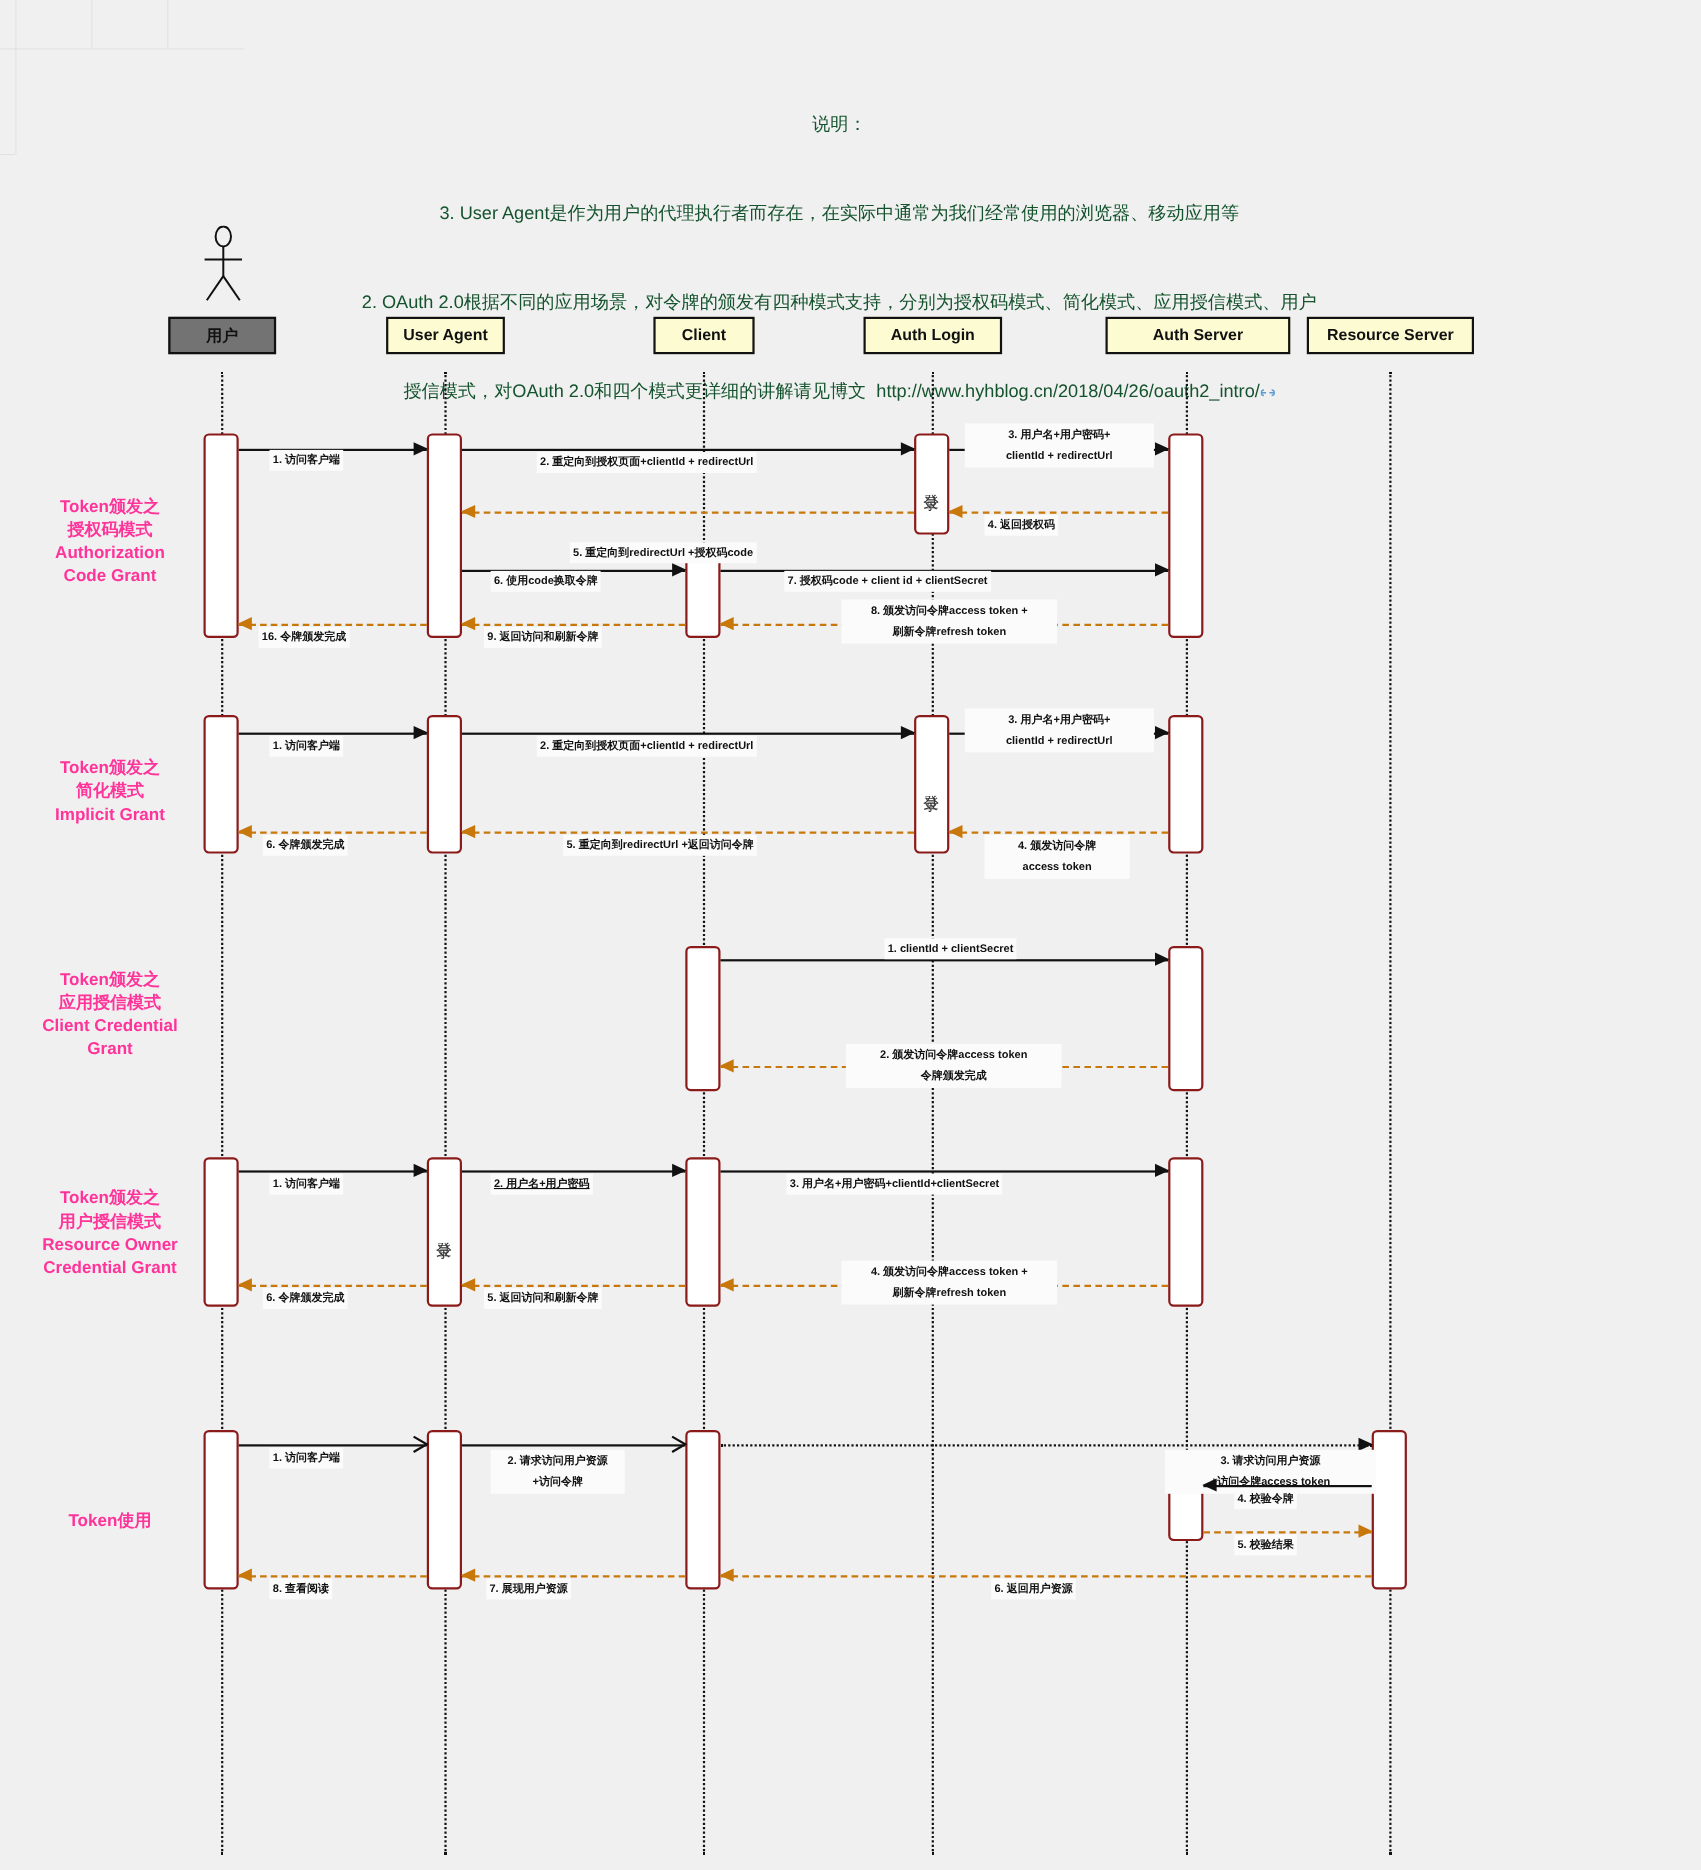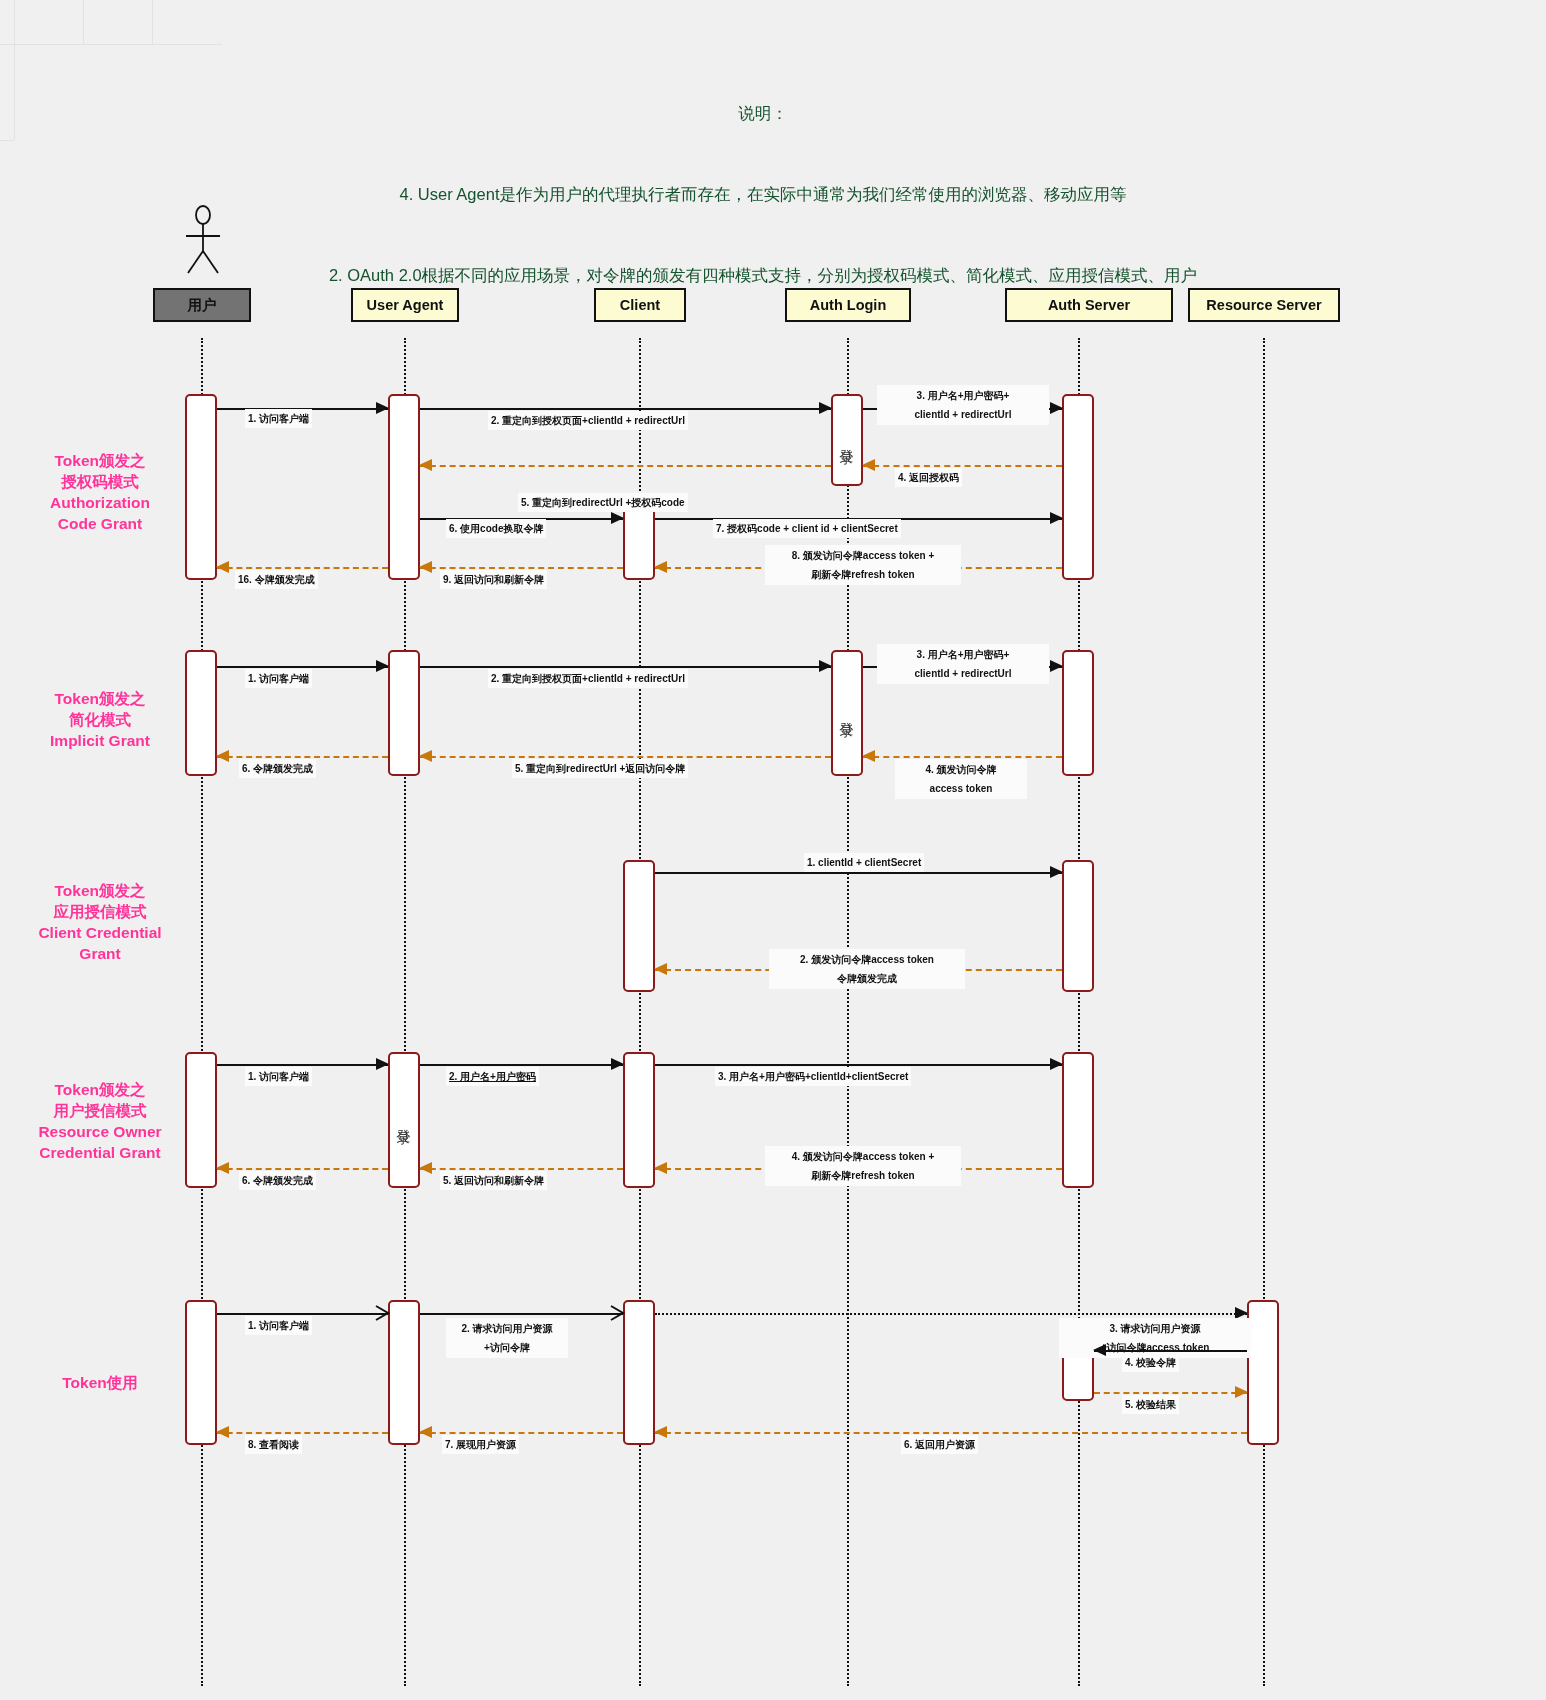--- a/index.html
+++ b/index.html
@@ -106,22 +106,25 @@
 <body>
 
 <div class="grid-v" style="left:14px;height:140px;"></div>
 <div class="grid-v" style="left:83px;height:44px;"></div>
 <div class="grid-v" style="left:152px;height:44px;"></div>
 <div class="grid-h" style="top:44px;width:222px;"></div>
 <div class="grid-h" style="top:140px;width:14px;"></div>
 
 <div class="note">
   <span class="line">说明：</span>
-  <span class="line">4. User Agent是作为用户的代理执行者而存在，在实际中通常为我们经常使用的浏览器、移动应用等</span>
+  <span class="line">3. User Agent是作为用户的代理执行者而存在，在实际中通常为我们经常使用的浏览器、移动应用等</span>
   <span class="line">2. OAuth 2.0根据不同的应用场景，对令牌的颁发有四种模式支持，分别为授权码模式、简化模式、应用授信模式、用户</span>
+  <span class="line"><span>授信模式，对OAuth 2.0和四个模式更详细的讲解请见博文  http://www.hyhblog.cn/2018/04/26/oauth2_intro/</span><span class="link-icon"><svg width="13" height="10" viewBox="0 0 13 10">
+          <path d="M1 5h4M8 5h4M3 2.5a2.5 2.5 0 000 5M10 2.5a2.5 2.5 0 010 5" stroke="#5b9bd5" stroke-width="1.3" fill="none"></path>
+        </svg></span></span>
 </div>
 
 <div class="actor">
   <svg width="50" height="70" viewBox="0 0 50 70">
     <ellipse cx="25" cy="10" rx="7" ry="9" fill="none" stroke="#111" stroke-width="1.8"></ellipse>
     <line x1="25" y1="19" x2="25" y2="46" stroke="#111" stroke-width="1.8"></line>
     <line x1="8" y1="31" x2="42" y2="31" stroke="#111" stroke-width="1.8"></line>
     <line x1="25" y1="46" x2="10" y2="68" stroke="#111" stroke-width="1.8"></line>
     <line x1="25" y1="46" x2="40" y2="68" stroke="#111" stroke-width="1.8"></line>
   </svg>

